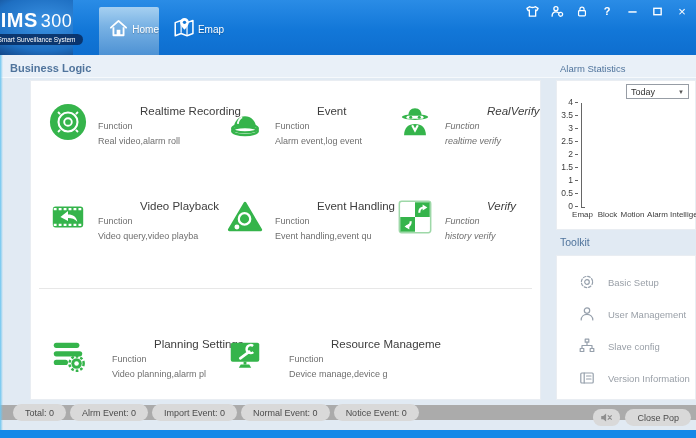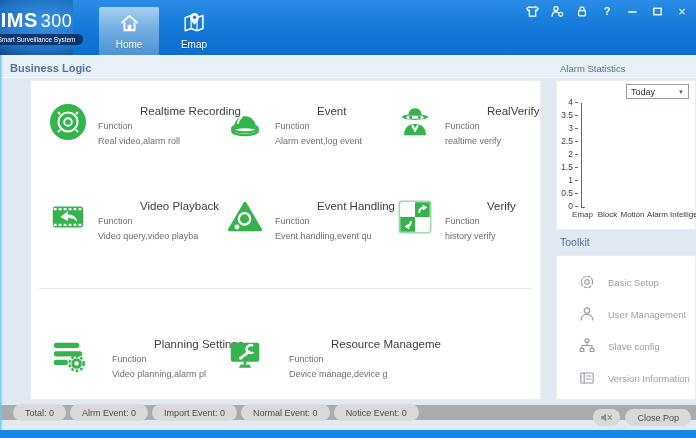--- a/index.html
+++ b/index.html
@@ -10,21 +10,21 @@
   .topbar { position:absolute; left:0; top:0; width:696px; height:55px;
             background:linear-gradient(180deg,#2a8ce6 0%, #1277d8 55%, #0e6ecf 100%); }
   .logo { position:absolute; left:0; top:0; width:73px; height:55px;
           background:radial-gradient(95px 50px at 62% 42%, #3b93e4 0%, #1e6fc2 55%, #123f7d 85%, #0c1f3e 100%);
           display:flex; flex-direction:column; align-items:center; justify-content:center; }
   .logo-title { color:#fff; font-size:20px; letter-spacing:.5px; line-height:20px; }
   .logo-title .ims { font-weight:bold; }
   .logo-title .n300 { font-weight:300; margin-left:3px; font-size:18px; }
   .tagline { margin-top:3px; background:rgba(9,47,100,.9); color:#fff; font-size:6.5px;
              padding:2px 7px; border-radius:8px; white-space:nowrap; }
-  .tab { position:absolute; top:7px; bottom:0; width:60px; display:flex; flex-direction:column;
+  .tab { position:absolute; top:7px; bottom:0; width:60px; display:flex; flex-direction:row;
          align-items:center; justify-content:flex-end; padding-bottom:5px; cursor:pointer; }
   .tab .tab-label { color:#fff; font-size:10px; margin-top:2px; text-shadow:0 1px 1px rgba(0,0,0,.25); }
   .tab-home { left:99px; background:linear-gradient(180deg,#a6d0f1 0%, #79b2e4 40%, #4e92d4 100%);
               border-radius:2px 2px 0 0; }
   .tab-emap { left:164px; }
   .tab svg { display:block; }
   .win-controls { position:absolute; right:6px; top:4px; display:flex; align-items:center; gap:9px; }
   .win-btn { width:16px; height:14px; display:flex; align-items:center; justify-content:center;
              color:#fff; font-size:11px; cursor:pointer; }
   .wicon * { stroke:#fff; fill:none; stroke-width:1.4; stroke-linecap:round; stroke-linejoin:round; }
@@ -35,21 +35,21 @@
                 background:#e9f0f8; border-bottom:1px solid #f6f9fc; }
   .section-label { position:absolute; font-size:11px; color:#50749c; }
   .lbl-business { left:10px; top:7px;font-weight:bold; }
   .lbl-alarm { left:560px; top:8px; font-size:9.5px; }
   .lbl-toolkit { left:560px; top:181px; font-size:10.5px; }
   .panel { position:absolute; background:#fff; border:1px solid #e9edf2; }
   .main-panel { left:30px; top:25px; width:511px; height:320px; }
   .main-divider { position:absolute; left:8px; right:8px; top:207px; border-top:1px solid #e7e7e7; }
 
   .feature { position:absolute; display:flex; cursor:pointer; }
-  .f-c1 { left:18px; }  .f-c2 { left:195px; } .f-c3 { left:365px; }
+  .f-c1 { left:18px; }  .f-c2 { left:195px; } .f-c3 { left:365px;font-style:italic; }
   .f-r1 { top:22px; }   .f-r2 { top:117px; }  .f-r3 { top:255px;gap:14px; }
   .ficon { width:38px; height:38px; flex:0 0 38px; margin-right:11px; }
   .ficon .f { fill:var(--accent_green,#35b44b); }
   .ficon .s { stroke:var(--accent_green,#35b44b); fill:none; }
   .ficon .w { fill:#fff; }
   .ficon .ws { stroke:#fff; fill:none; }
   .f-text { padding-top:1px; }
   .f-title { font-size:11.5px; color:#3d3d3d; line-height:15px;margin-left:42px; }
   .f-sub, .f-desc { font-size:9px; color:#6f6f6f; line-height:15px; }
 

